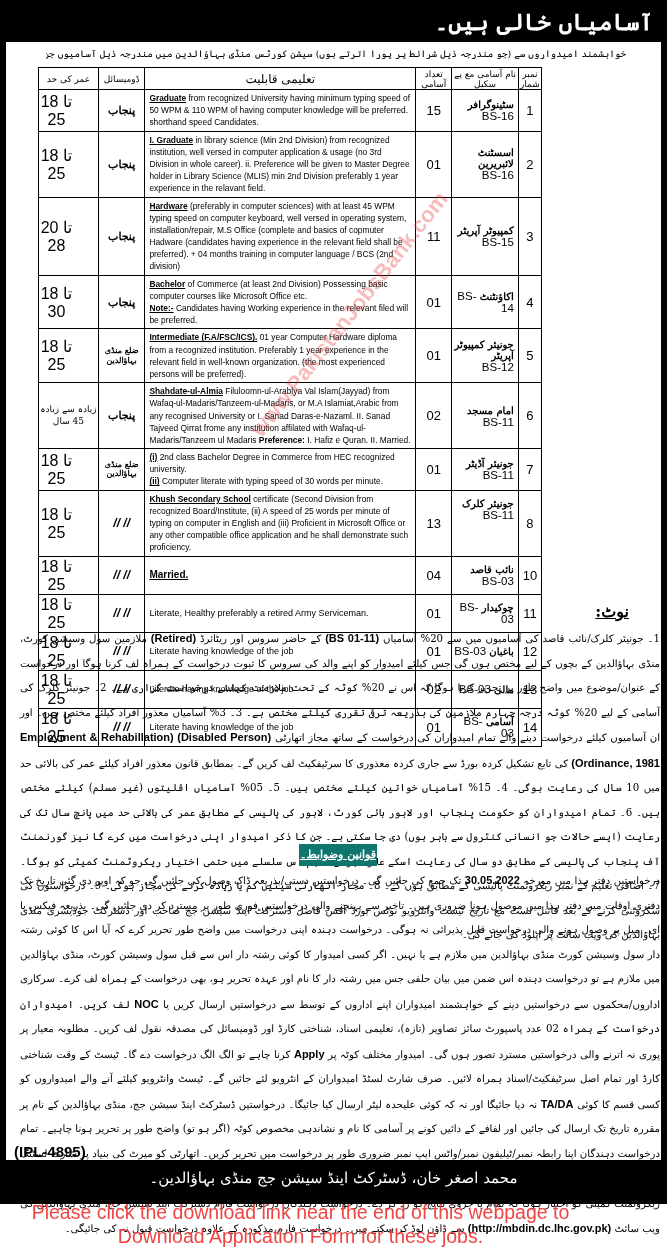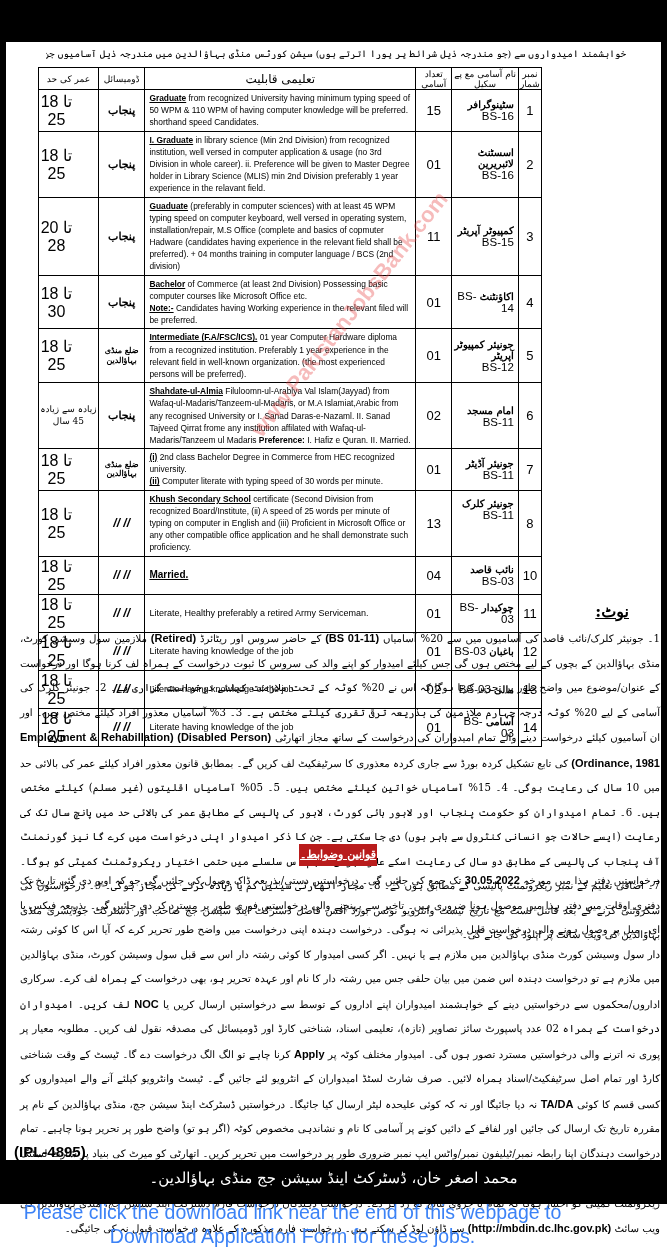--- a/index.html
+++ b/index.html
@@ -28,39 +28,40 @@
   td.post { width: 72px; text-align: right; padding-right: 4px; font-size: 11.5px; direction: rtl; font-family: "Liberation Sans", sans-serif; }
   td.post .ur { font-family: "DejaVu Serif", serif; font-size: 10px; font-weight: bold; }
   td.sno { width: 24px; text-align: center; font-size: 13px; }
   td.age.urdu { font-family: "DejaVu Serif", serif; font-size: 9px; text-align: center; padding: 0; direction: rtl; line-height: 1.3; }
 
   .notes-heading { position: absolute; right: 32px; top: 596px; font-family: "DejaVu Serif", serif; font-weight: bold; font-size: 16px; text-decoration: underline; direction: rtl; }
 
   .notes { position: absolute; left: 14px; top: 620px; width: 640px; font-family: "DejaVu Serif", serif; font-size: 10.2px; line-height: 24.5px; direction: rtl; text-align: justify; }
   .notes .en { font-family: "Liberation Sans", sans-serif; font-weight: bold; font-size: 11px; }
 
-  .rules-badge { position: absolute; left: 293px; top: 838px; width: 78px; height: 22px; background: #b91c1c; color: #fff; font-family: "DejaVu Serif", serif; font-size: 11px; font-weight: bold; text-align: center; line-height: 22px; direction: rtl; text-decoration: underline; }
+  .rules-badge { position: absolute; left: 293px; top: 838px; width: 78px; height: 22px; background: #0f766e; color: #fff; font-family: "DejaVu Serif", serif; font-size: 11px; font-weight: bold; text-align: center; line-height: 22px; direction: rtl; text-decoration: underline; }
 
   .rules { position: absolute; left: 14px; top: 862px; width: 640px; font-family: "DejaVu Serif", serif; font-size: 10.2px; line-height: 24.5px; direction: rtl; text-align: justify; }
   .rules .en { font-family: "Liberation Sans", sans-serif; font-weight: bold; font-size: 11px; }
 
   .ipl { position: absolute; left: 8px; top: 1137px; font-size: 15px; font-weight: bold; }
 
   .footer { position: absolute; left: 0; top: 1160px; width: 667px; height: 44px; background: #000; color: #fff; text-align: center; font-family: "DejaVu Serif", serif; font-size: 15px; line-height: 36px; direction: rtl; }
 
-  .promo { position: absolute; left: 4px; top: 1200px; width: 577px; text-align: center; color: #3b82f6; font-size: 19.5px; line-height: 24px; }
+  .promo { position: absolute; left: 12px; top: 1200px; width: 577px; text-align: center; color: #ef4444; font-size: 19.5px; line-height: 24px; }
 
   .watermark { position: absolute; left: 240px; top: 420px; transform: rotate(-52deg); transform-origin: left top; color: rgba(230,60,60,0.35); font-size: 22px; font-weight: bold; white-space: nowrap; pointer-events: none; }
 </style>
 </head>
 <body>
 
 <div class="ad">
 
   <div class="header">
+    <span class="title-main">آسامیاں خالی ہیں۔</span>
   </div>
 
   <div class="intro">خواہشمند امیدواروں سے (جو مندرجہ ذیل شرائط پر پورا اترتے ہوں) سیشن کورٹس منڈی بہاؤالدین میں مندرجہ ذیل آسامیوں جن کے مستقل ہونے کا امکان ہے، کیلئے درخواستیں مطلوب ہیں۔</div>
 
   <table class="jobs">
     <thead>
       <tr>
         <th>عمر کی حد</th>
         <th>ڈومیسائل</th>
         <th class="qual">تعلیمی قابلیت</th>
@@ -88,21 +89,21 @@
         <td class="post">
             <div class="ur">اسسٹنٹ لائبریرین</div>
             <div>BS-16</div>
           </td>
         <td class="sno">2</td>
       </tr>
 
       <tr style="height:62px">
         <td class="age">20 تا 28</td>
         <td class="dom">پنجاب</td>
-        <td class="desc"><b>Guaduate</b><span> (preferably in computer sciences) with at least 45 WPM typing speed on computer keyboard, well versed in operating system, installation/repair, M.S Office (complete and basics of copmuter Hadware (candidates having experience in the relevant field shall be preferred). + 04 months training in computer language / BCS (2nd division)</span></td>
+        <td class="desc"><b>Hardware</b><span> (preferably in computer sciences) with at least 45 WPM typing speed on computer keyboard, well versed in operating system, installation/repair, M.S Office (complete and basics of copmuter Hadware (candidates having experience in the relevant field shall be preferred). + 04 months training in computer language / BCS (2nd division)</span></td>
         <td class="count">11</td>
         <td class="post">
             <div class="ur">کمپیوٹر آپریٹر</div>
             <div>BS-15</div>
           </td>
         <td class="sno">3</td>
       </tr>
 
       <tr style="height:47px">
         <td class="age">18 تا 30</td>

